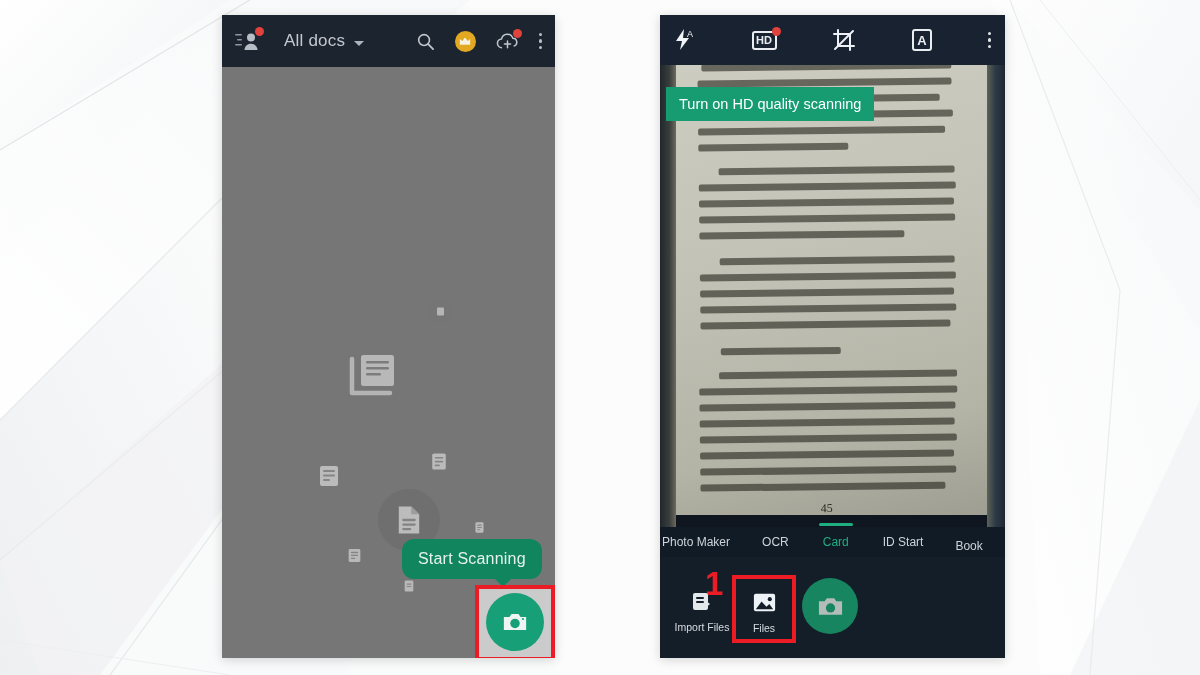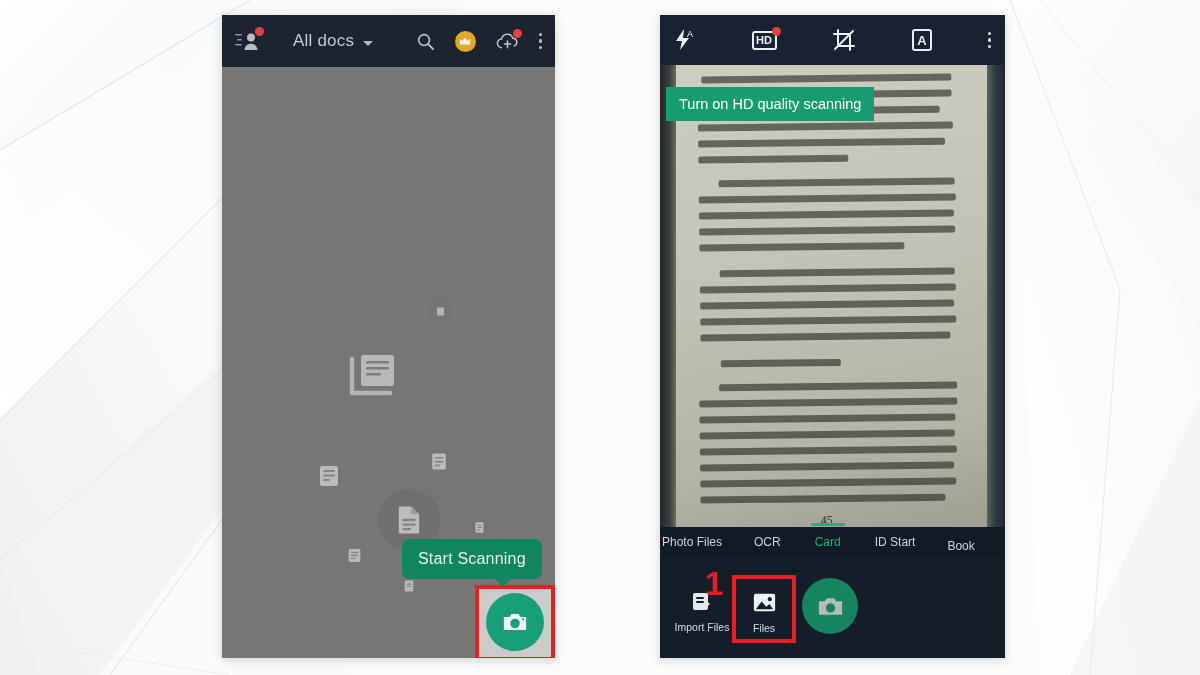--- a/index.html
+++ b/index.html
@@ -30,21 +30,21 @@
     display: flex; align-items: center; padding: 0 13px;
   }
   .lp-account { position: relative; width: 30px; height: 26px; flex: 0 0 auto; }
   .lp-account .dots { position: absolute; left: 0; top: 4px; }
   .lp-badge {
     position: absolute; right: 1px; top: -1px;
     width: 9px; height: 9px; border-radius: 50%;
     background: #e0423c;
   }
   .lp-title {
-    color: #c3c8ce; font-size: 17px; margin-left: 28px;
+    color: #c3c8ce; font-size: 17px; margin-left: 19px;
     letter-spacing: .2px; white-space: nowrap;
   }
   .lp-caret {
     width: 0; height: 0; margin-left: 9px; margin-top: 4px;
     border-left: 5px solid transparent; border-right: 5px solid transparent;
     border-top: 5px solid #aeb4bb;
   }
   .lp-spacer { flex: 1 1 auto; }
   .lp-act { margin-left: 20px; position: relative; display: flex; align-items: center; }
   .lp-crown {
@@ -64,21 +64,21 @@
   .bubble {
     position: absolute; border-radius: 50%;
     background: rgba(120,120,120,.45);
     display: flex; align-items: center; justify-content: center;
   }
   .bubble svg { display: block; opacity: .75; }
 
   .tooltip {
     position: absolute;
     background: #10855e; color: #e6f2ec;
-    border-radius: 7px;
+    border-radius: 12px;
     font-size: 16px; letter-spacing: .2px;
     padding: 11px 16px;
     white-space: nowrap;
     text-align: right;
   }
   .tooltip::after {
     content: ""; position: absolute;
     bottom: -8px;
     width: 0; height: 0;
     border-left: 9px solid transparent; border-right: 9px solid transparent;
@@ -113,21 +113,21 @@
     color: #e9edf1; font-size: 11px; font-weight: bold;
     display: flex; align-items: center; justify-content: center;
     letter-spacing: .3px;
   }
   .a-box {
     width: 20px; height: 22px; border: 2px solid #e9edf1; border-radius: 3px;
     color: #e9edf1; font-size: 13px; font-weight: bold;
     display: flex; align-items: center; justify-content: center;
   }
 
-  .rp-photo { position: absolute; left: 0; top: 50px; right: 0; height: 462px; overflow: hidden; background: #ef4444; }
+  .rp-photo { position: absolute; left: 0; top: 38px; right: 0; height: 462px; overflow: hidden; background: #ef4444; }
   .book-page {
     position: absolute; left: 10px; top: -6px; width: 325px; height: 478px;
     background: linear-gradient(168deg,#cdcdc2 0%, #c3c3b7 40%, #b3b3a6 78%, #9c9c90 100%);
     transform: rotate(-0.7deg);
   }
   .book-edge-l {
     position: absolute; left: 0; top: 50px; width: 16px; height: 462px;
     background: linear-gradient(90deg,#20262c 0%, #3a3f3c 60%, #6c6b5f 100%);
   }
   .book-edge-r {
@@ -457,21 +457,21 @@
           <i style="background:#dfe4e9"></i>
         </span>
     </span>
   </div>
 
   <div class="hd-tooltip">
     <span>Turn on HD quality scanning</span>
   </div>
 
   <div class="rp-tabs">
-    <span class="rp-tab" style="margin-left:2px;">Photo Files</span>
+    <span class="rp-tab" style="margin-left:2px;">Photo Maker</span>
     <span class="rp-tab" style="margin-left:32px;">OCR</span>
     <span class="rp-tab active" style="margin-left:34px;">Card</span>
     <span class="rp-tab" style="margin-left:34px;">ID Start</span>
     <span class="rp-tab" style="margin-left:32px;margin-top:8px;">Book</span>
 
   </div>
 
   <div class="rp-actions">
 
     <span class="num-marker" style="left:45px; top:10px;">1</span>

